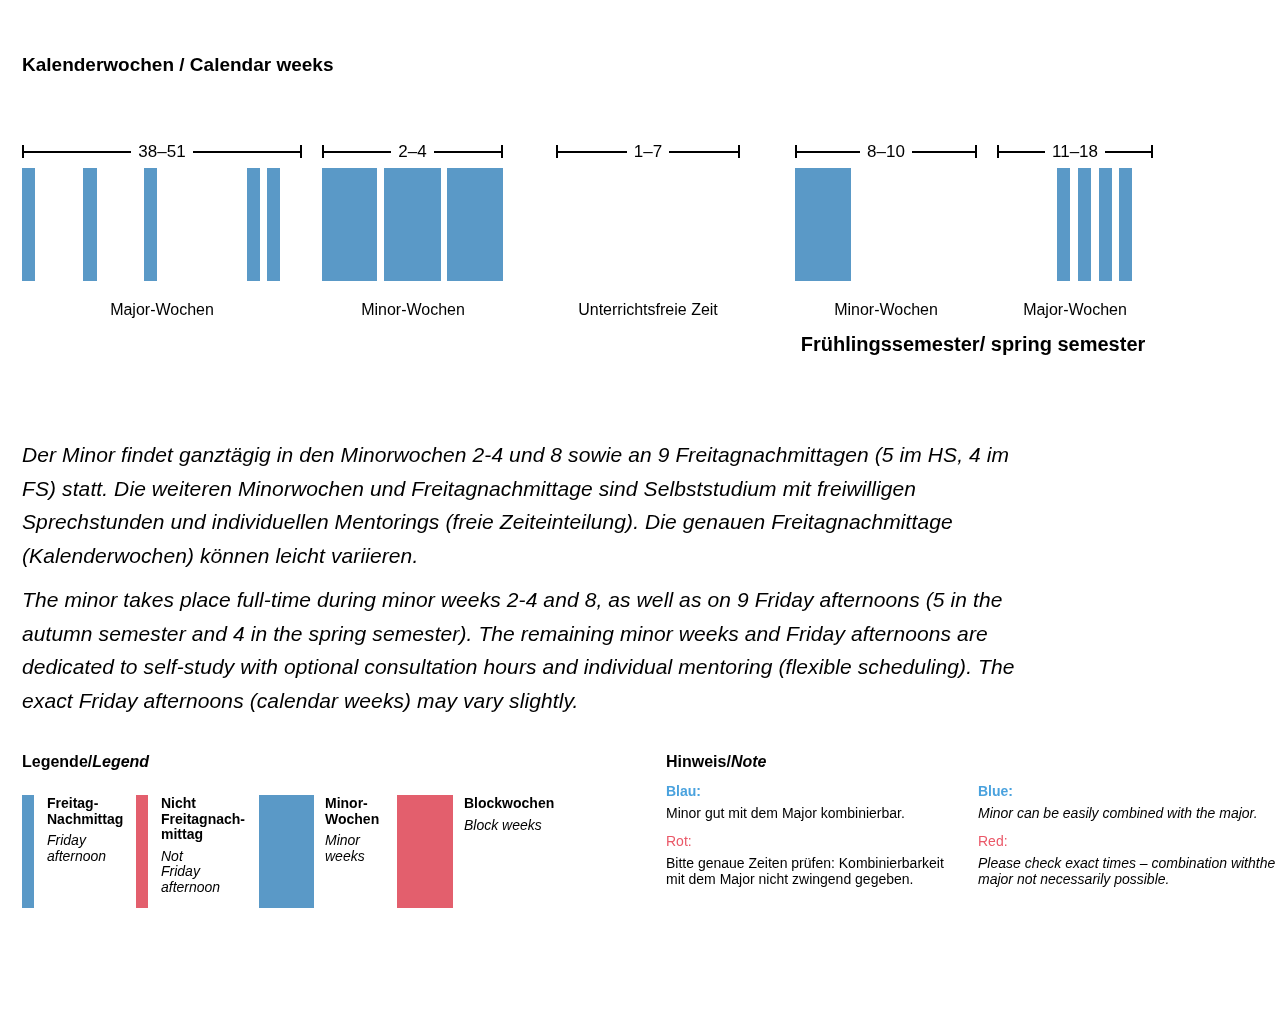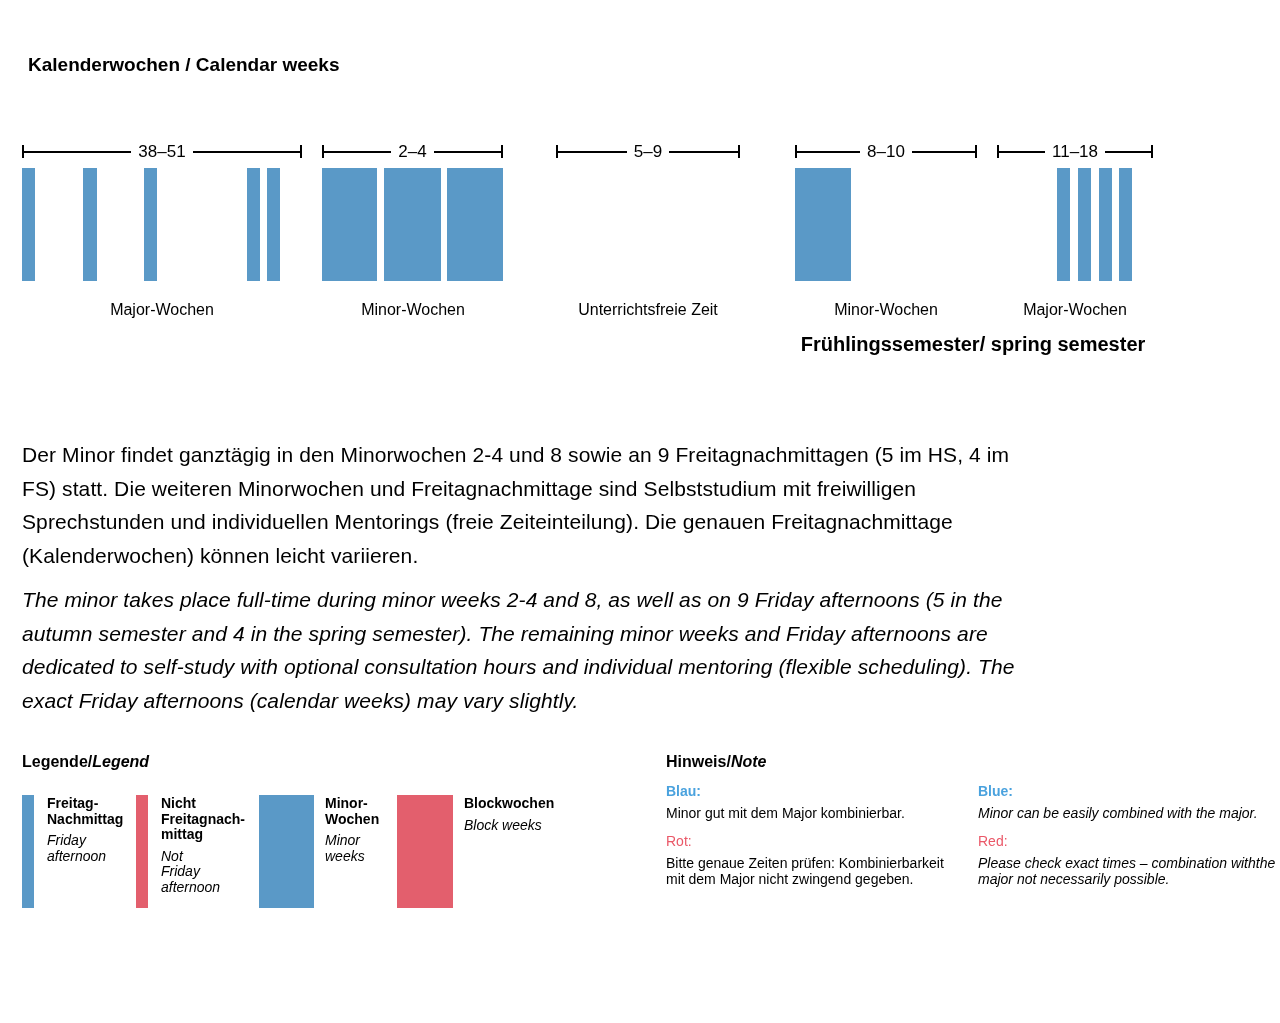--- a/index.html
+++ b/index.html
@@ -1,36 +1,36 @@
 <!DOCTYPE html>
 <html style="--blue: #5A99C7; --red: #E35F6D; --note-blue: #4AA2DE; --note-red: #EA5868;"><head>
 <meta charset="utf-8">
 <style>
   html,body{margin:0;padding:0;background:#fff;}
   body{
     width:1280px;height:1023px;position:relative;overflow:hidden;
     font-family:"Liberation Sans",sans-serif;color:#000;
   }
   .page-title{
-    position:absolute;left:28px;top:54px;margin:0;
+    position:absolute;left:22px;top:54px;margin:0;
     font-size:19px;font-weight:bold;white-space:nowrap;
   }
   
   #timeline{position:absolute;left:0;top:0;width:1280px;height:370px;}
   .bar{position:absolute;background:var(--blue);}
   .bracket{position:absolute;display:flex;align-items:center;height:13px;}
   .btick{width:2px;height:13px;background:#000;}
   .bline{flex:1;height:2px;background:#000;}
   .rlabel{padding:0 7px;font-size:17px;line-height:13px;white-space:nowrap;}
   .glabel{position:absolute;transform:translateX(-50%);font-size:16px;white-space:nowrap;}
   .semester{position:absolute;transform:translateX(-50%);font-size:20px;font-weight:bold;white-space:nowrap;}
   
   .para{
     position:absolute;left:22px;width:1246px;margin:0;
-    font-size:21px;line-height:33.5px;white-space:pre-line;letter-spacing:0.1px;
+    font-size:21px;line-height:33.5px;white-space:pre-line;letter-spacing:0.1px;font-style:italic;
   }
   .para-de{top:438px;}
   .para-en{top:583px;font-style:italic;}
   
   .sec-title{position:absolute;margin:0;font-size:16px;font-weight:bold;white-space:nowrap;}
   .legend-title{left:22px;top:753px;}
   .note-title{left:666px;top:753px;}
   .it{font-style:italic;}
   .swatch{position:absolute;top:795px;height:113px;}
   .sw-narrow{width:12px;}
@@ -87,21 +87,21 @@
       <div class="bline"></div>
       <div class="btick"></div>
     </div>
     <div class="bar" style="left: 322px; width: 55px; top: 168px; height: 113px;"></div>
     <div class="bar" style="left: 384px; width: 57px; top: 168px; height: 113px;"></div>
     <div class="bar" style="left: 447px; width: 56px; top: 168px; height: 113px;"></div>
     <div class="glabel" style="left: 413px; top: 301px;">Minor-Wochen</div>
     <div class="bracket" style="left: 556px; top: 145px; width: 184px;">
       <div class="btick"></div>
       <div class="bline"></div>
-      <span class="rlabel">5–9</span>
+      <span class="rlabel">1–7</span>
       <div class="bline"></div>
       <div class="btick"></div>
     </div>
     <div class="glabel" style="left: 648px; top: 301px;">Unterrichtsfreie Zeit</div>
     <div class="bracket" style="left: 795px; top: 145px; width: 182px;">
       <div class="btick"></div>
       <div class="bline"></div>
       <span class="rlabel">8–10</span>
       <div class="bline"></div>
       <div class="btick"></div>

